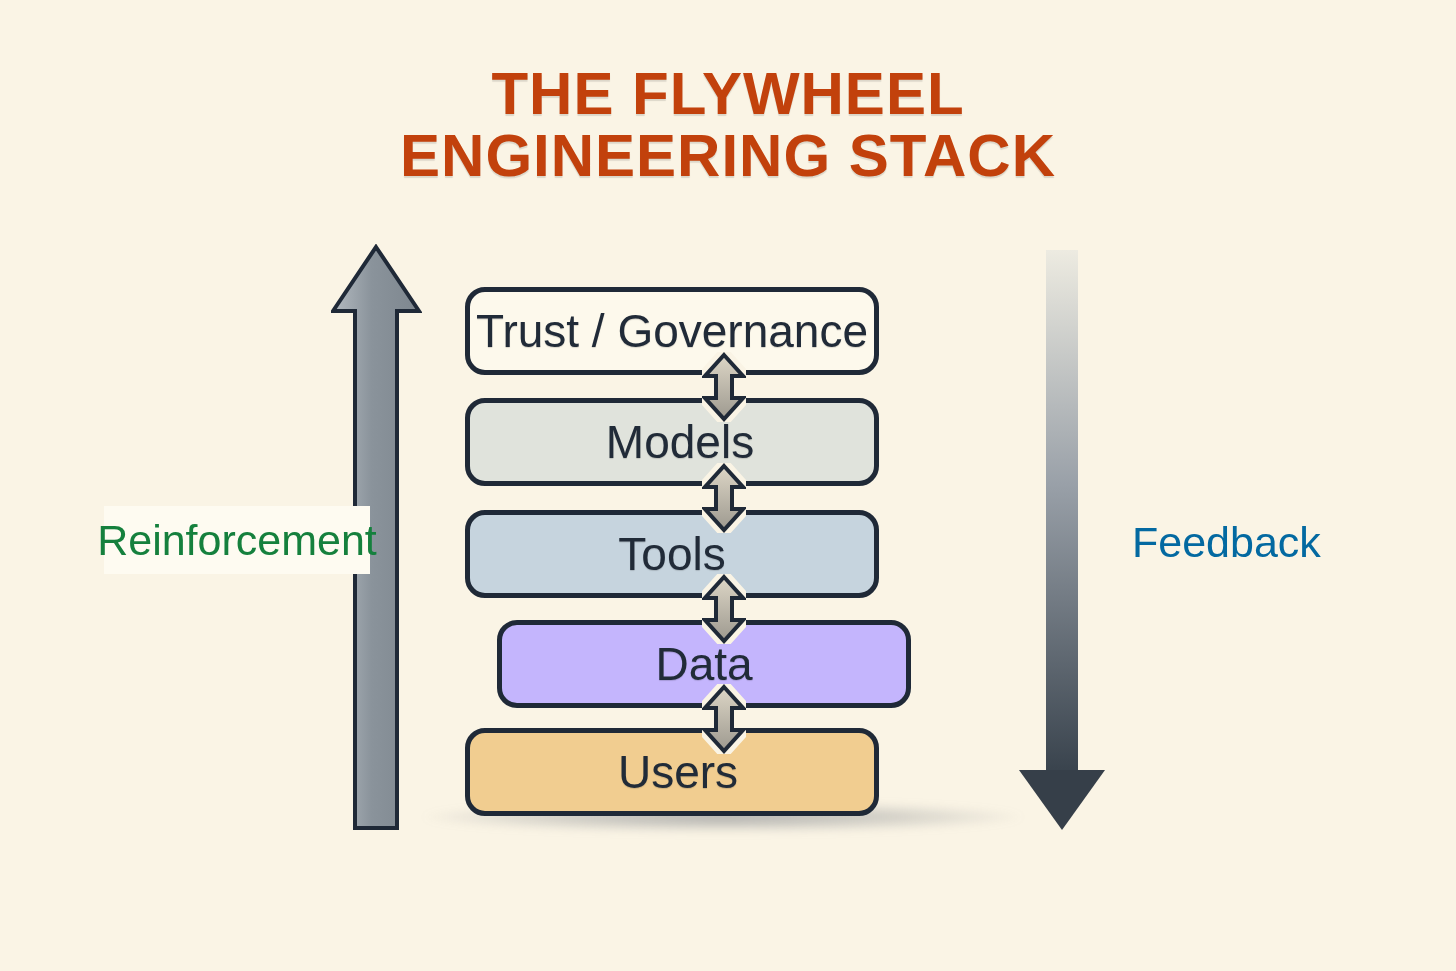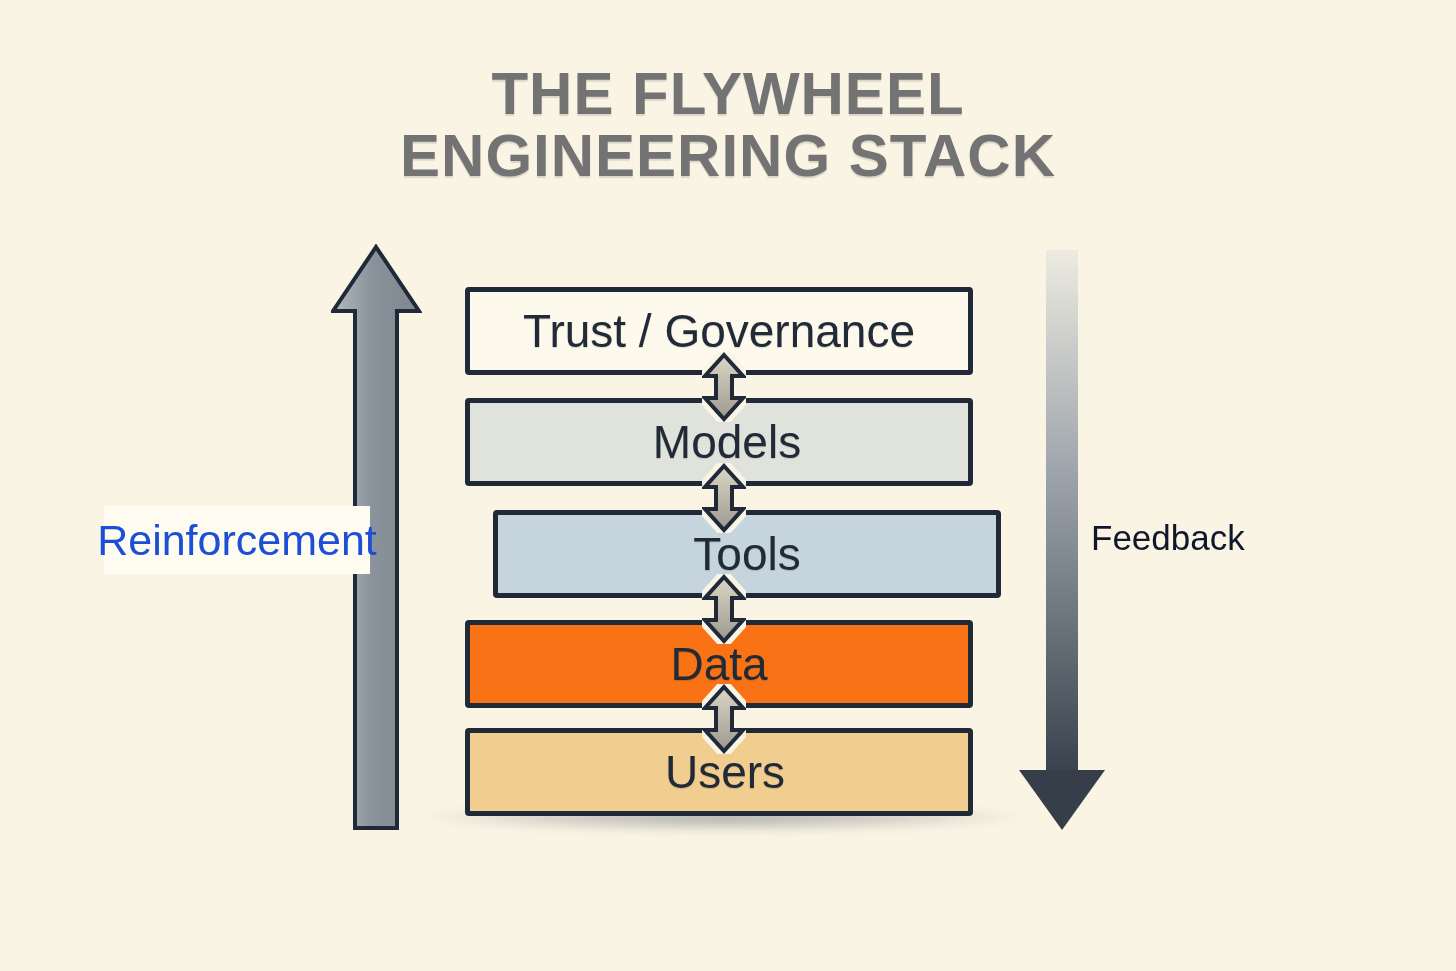--- a/index.html
+++ b/index.html
@@ -16,39 +16,39 @@
   }
   .title{
     position:absolute;
     left:0; top:63px;
     width:1456px;
     text-align:center;
     font-size:60px;
     line-height:62px;
     font-weight:bold;
     letter-spacing:1px;
-    color:#737373;
+    color:#c2410c;
     text-shadow:0 2px 1px rgba(0,0,0,0.12);
   }
   .stack-shadow{
     position:absolute;
     left:423px; top:802px;
     width:600px; height:30px;
     background:radial-gradient(ellipse at center, rgba(115,120,128,0.55) 0%, rgba(115,120,128,0.25) 45%, rgba(115,120,128,0) 72%);
     border-radius:50%;
     filter:blur(4px);
   }
   .stack-box{
     position:absolute;
     left:465px;
-    width:508px;
+    width:414px;
     height:88px;
     box-sizing:border-box;
     border:5px solid #1f2937;
-    border-radius:4px;
+    border-radius:20px;
     display:flex;
     align-items:center;
     justify-content:center;
     z-index:2;
   }
   .stack-box .box-label{
     font-size:46px;
     font-weight:500;
     color:#212b38;
     text-shadow:0 1px 1px rgba(0,0,0,0.15);
@@ -86,28 +86,28 @@
     left:104px; top:506px;
     width:266px; height:68px;
     background:#fefbf1;
     display:flex;
     align-items:center;
     justify-content:center;
     z-index:4;
   }
   .side-label-text{
     font-size:43px;
-    color:#1d4ed8;
+    color:#15803d;
   }
   .feedback-label{
     position:absolute;
-    left:1091px; top:518px;
+    left:1132px; top:518px;
     z-index:4;
-    font-size:35px;
-    color:#0f172a;
+    font-size:43px;
+    color:#0369a1;
   }
 </style>
 </head>
 <body>
 
 <div class="canvas">
 
   <div class="title">
     <div>THE FLYWHEEL</div>
     <div>ENGINEERING STACK</div>
@@ -143,24 +143,24 @@
   <div class="feedback-label">Feedback</div>
 
   <div class="stack-shadow"></div>
 
   <div class="stack-box box-0" style="background: rgb(253, 249, 236);">
     <span class="box-label">Trust / Governance</span>
   </div>
   <div class="stack-box box-1" style="background: rgb(224, 227, 220);">
     <span class="box-label">Models</span>
   </div>
-  <div class="stack-box box-2" style="background: rgb(198, 212, 222); margin-left: 28px;">
+  <div class="stack-box box-2" style="background: rgb(198, 212, 222);">
     <span class="box-label">Tools</span>
   </div>
-  <div class="stack-box box-3" style="background: #f97316;">
+  <div class="stack-box box-3" style="background: #c4b5fd; margin-left: 32px;">
     <span class="box-label">Data</span>
   </div>
   <div class="stack-box box-4" style="background: rgb(241, 205, 144);">
     <span class="box-label">Users</span>
   </div>
 
   <svg class="connector conn-0" viewBox="0 0 44 70">
     <defs>
       <linearGradient id="cgrad" x1="0" y1="0" x2="0" y2="1">
         <stop offset="0%" stop-color="#ddd6c6"></stop>

